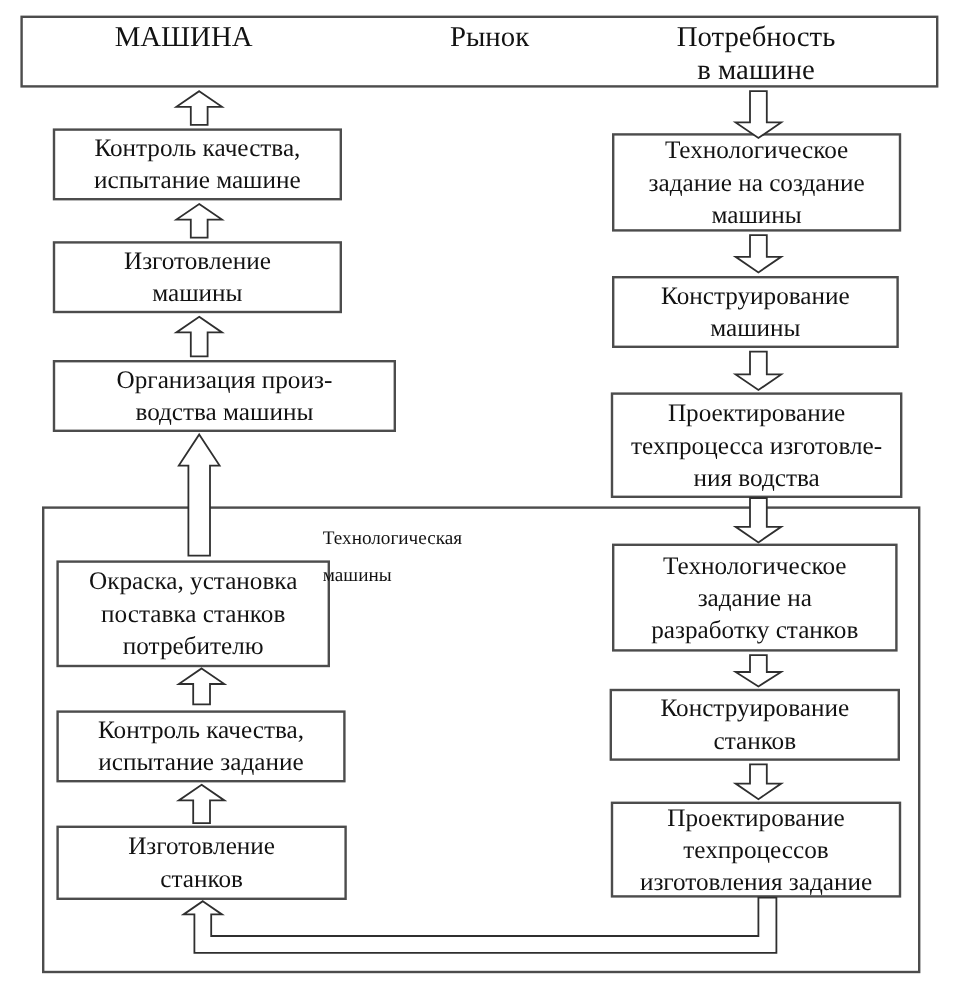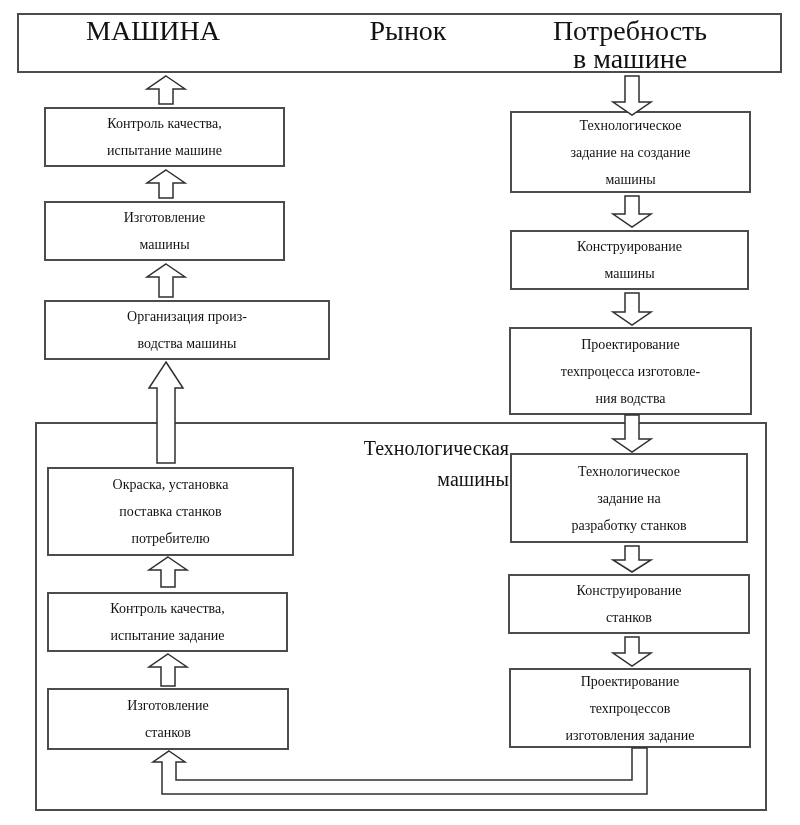--- a/index.html
+++ b/index.html
@@ -18,42 +18,42 @@
   }
   .box {
     position: absolute;
     box-sizing: border-box;
     border: 2px solid #4c4c4c;
     background: #ffffff;
     display: flex;
     flex-direction: column;
     align-items: center;
     justify-content: center;
-    font-size: 14px;
+    font-size: 21px;
     line-height: 27px;
     z-index: 2;
   }
   .frame {
     position: absolute;
     box-sizing: border-box;
     border: 2px solid #4c4c4c;
     background: transparent;
     z-index: 1;
   }
   .toplabel {
     position: absolute;
     text-align: center;
-    font-size: 28px;
+    font-size: 24px;
     line-height: 28px;
     z-index: 3;
   }
   .envlabel {
     position: absolute;
-    text-align: right;
-    font-size: 20px;
+    text-align: left;
+    font-size: 16px;
     line-height: 31px;
     z-index: 3;
   }
   .envlabel span, .toplabel span, .box span { display: block; }
   svg#connectors {
     position: absolute;
     left: 0;
     top: 0;
     z-index: 5;
     pointer-events: none;
@@ -109,21 +109,21 @@
     <span>техпроцесса изготовле-</span>
     <span>ния водства</span>
   </div>
 
   <div class="frame" style="left:35px;top:422px;width:732px;height:389px"></div>
   <div class="envlabel" style="left:269px;top:433px;width:240px">
     <span>Технологическая</span>
     <span>машины</span>
   </div>
 
-  <div class="box" style="left:47px;top:467px;width:247px;height:89px">
+  <div class="box" style="left:47px;top:467px;width:228px;height:89px">
     <span>Окраска, установка</span>
     <span>поставка станков</span>
     <span>потребителю</span>
   </div>
   <div class="box" style="left:47px;top:592px;width:241px;height:60px">
     <span>Контроль качества,</span>
     <span>испытание задание</span>
   </div>
   <div class="box" style="left:47px;top:688px;width:242px;height:62px">
     <span>Изготовление</span>

